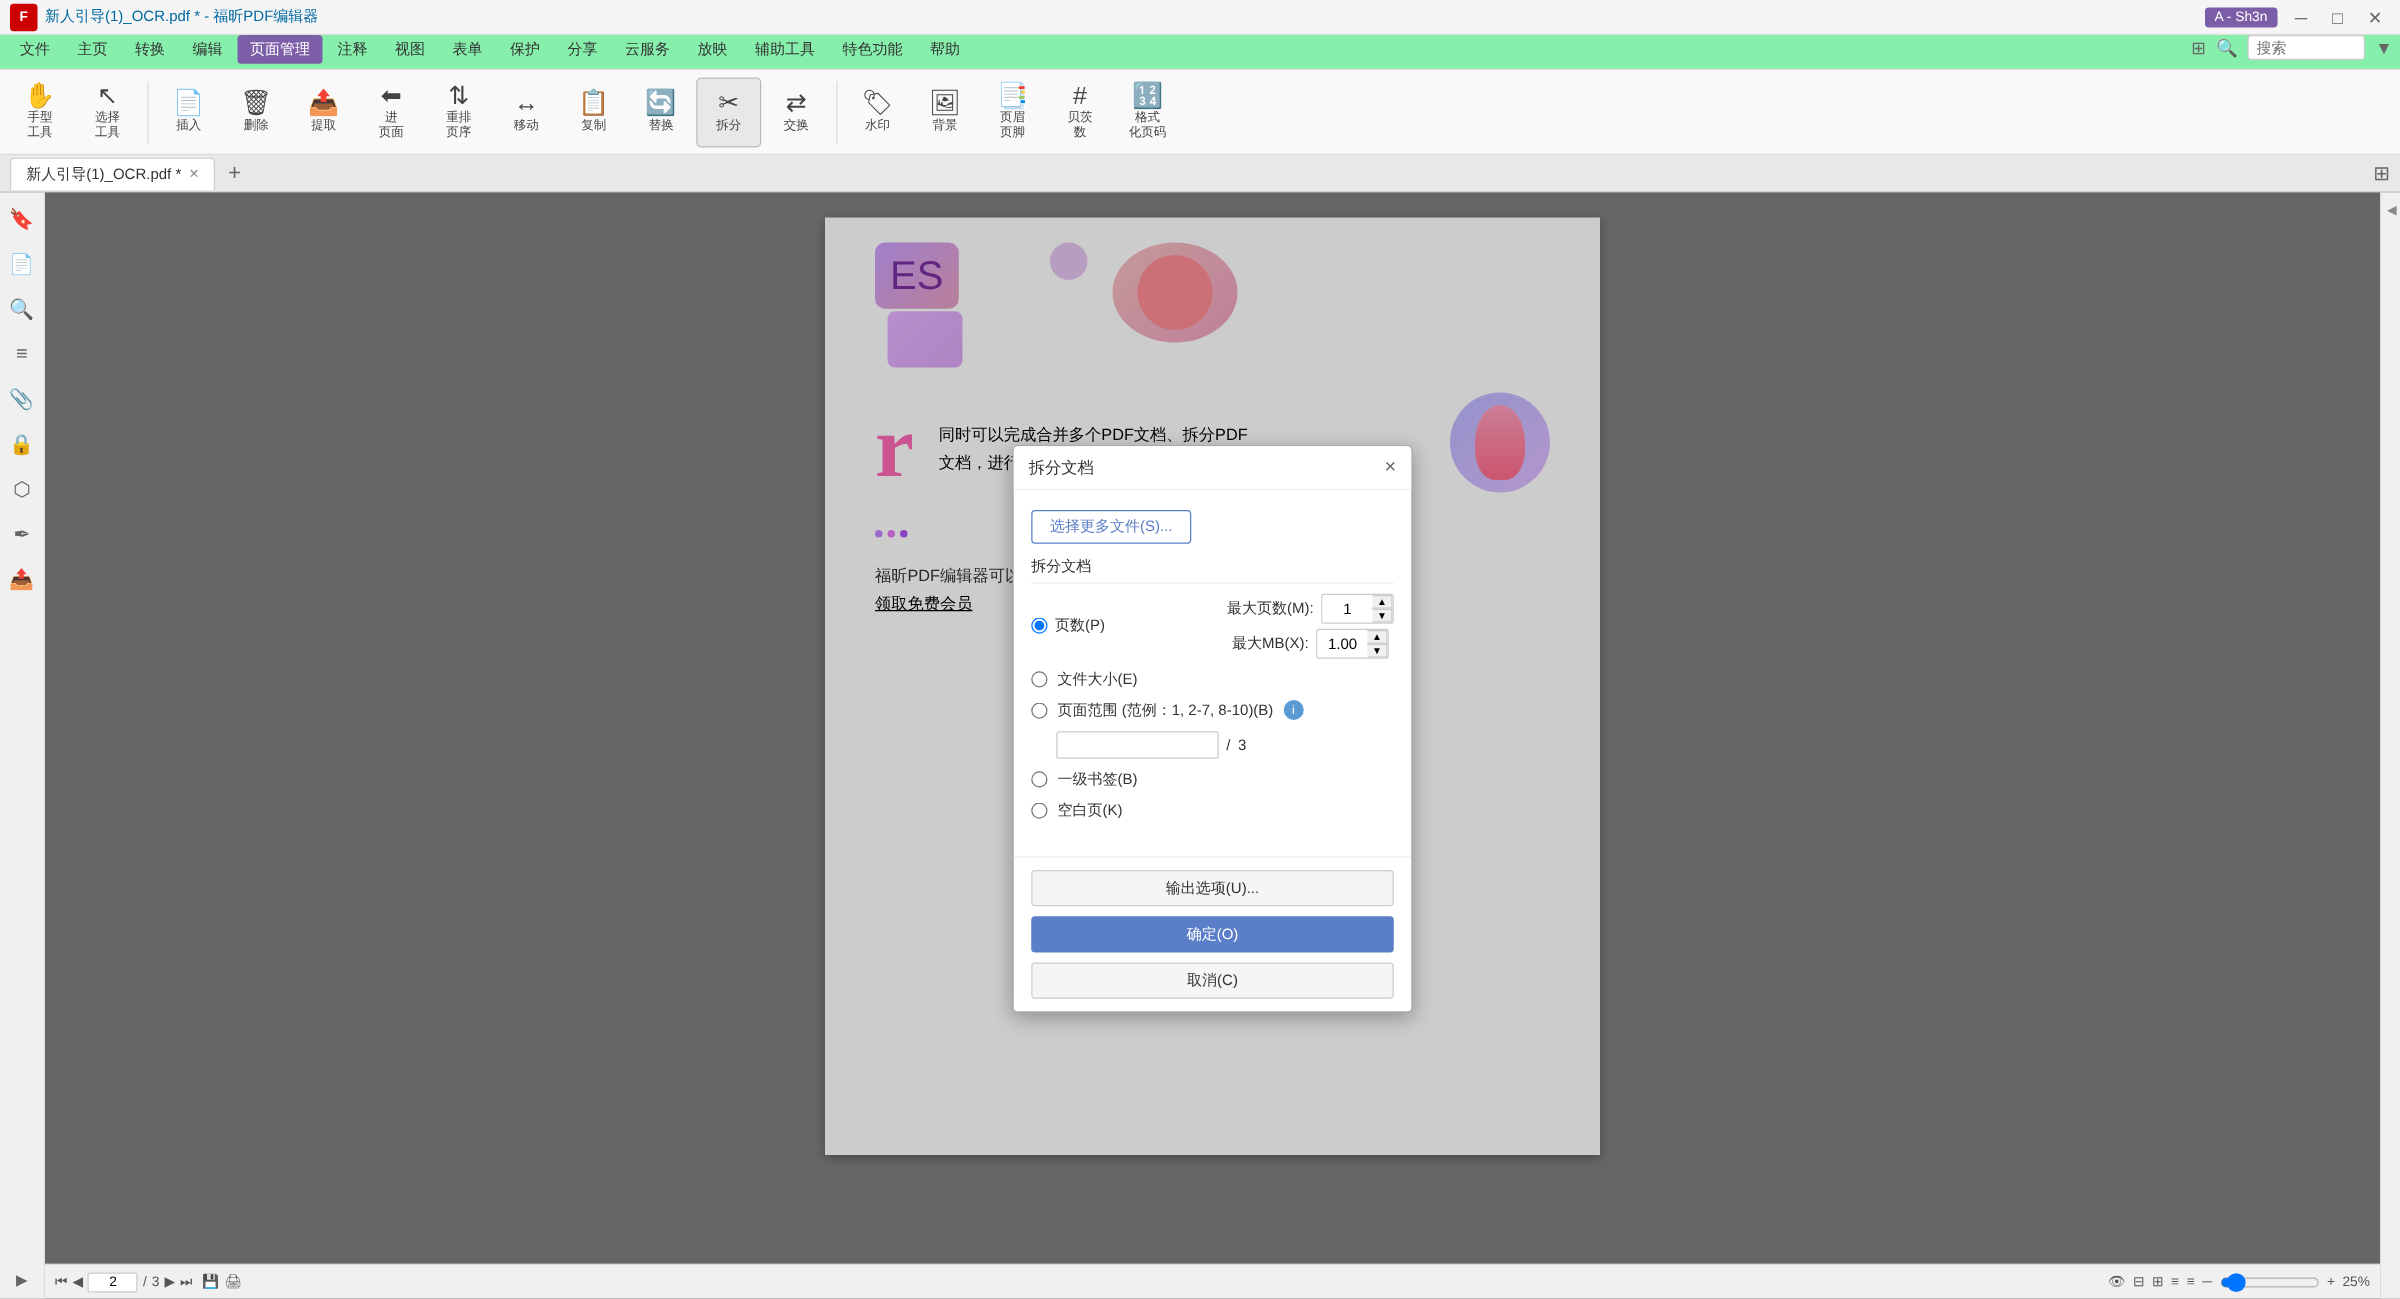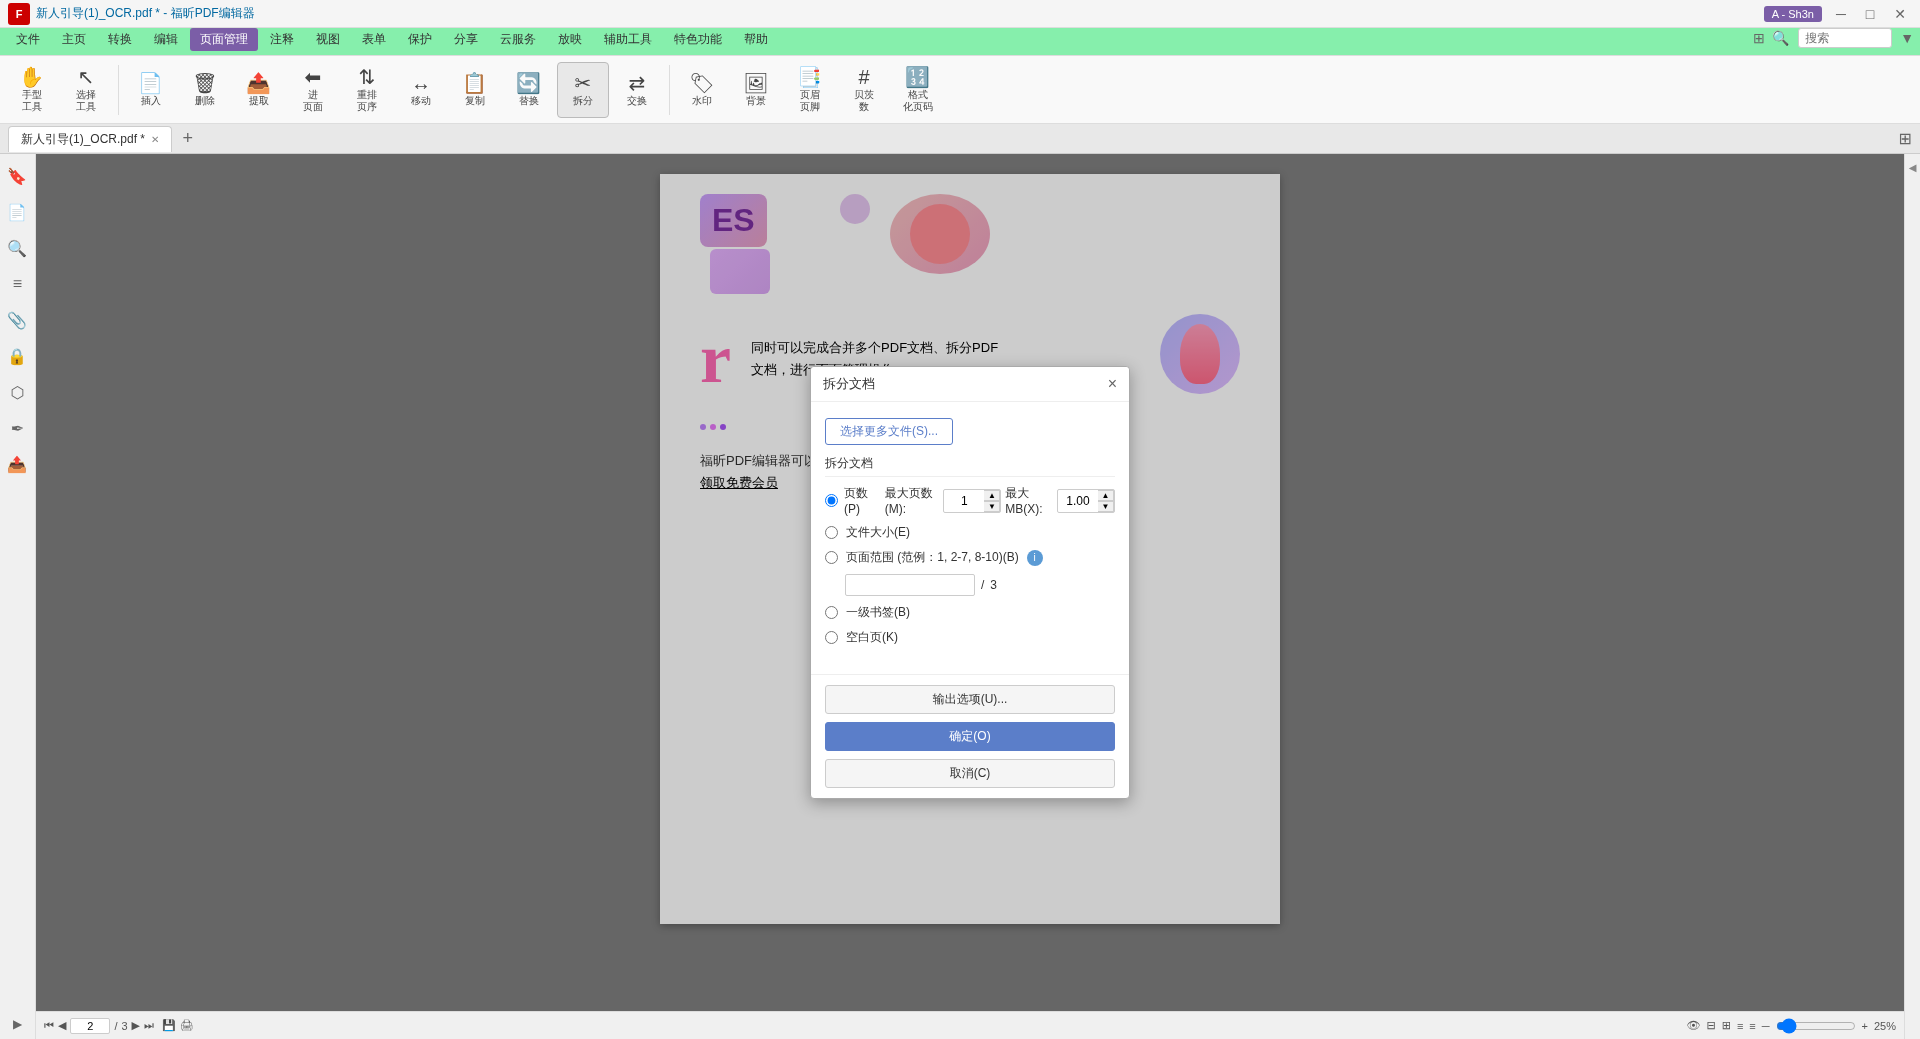--- a/index.html
+++ b/index.html
@@ -127,21 +127,21 @@
       margin-bottom: 10px;
     }
 
     .section-label { font-size: 12px; color: #333; margin-bottom: 8px; border-bottom: 1px solid #eee; padding-bottom: 4px; }
 
     .radio-row { display: flex; align-items: center; gap: 8px; margin-bottom: 8px; }
     .radio-row label { font-size: 12px; color: #333; cursor: pointer; }
     .radio-row input[type=radio] { cursor: pointer; }
 
     .option-inline { display:flex; align-items:center; justify-content:space-between; }
-    .option-right { display:flex; flex-direction:row; gap: 4px; align-items: center; }
+    .option-right { display:flex; flex-direction:column; gap: 4px; align-items: center; }
     .param-row { display:flex; align-items:center; gap:6px; font-size:12px; color:#333; }
     .spin-input { display:flex; align-items:center; border: 1px solid #ccc; border-radius:2px; }
     .spin-input input { width: 40px; border:none; outline:none; font-size:12px; text-align:center; padding:2px; }
     .spin-btns { display:flex; flex-direction:column; }
     .spin-btn { width:16px; height:11px; background:#f0f0f0; border: 1px solid #ccc; border-left:none; font-size:8px; cursor:pointer; display:flex; align-items:center; justify-content:center; }
 
     .range-row { display:flex; align-items:center; gap:6px; font-size:12px; color:#333; }
     .range-input { border: 1px solid #ccc; border-radius:2px; padding: 3px 6px; font-size:12px; width:130px; outline:none; }
     .info-icon { width:16px; height:16px; border-radius:50%; background:#5b9bd5; color:white; font-size:10px; display:inline-flex; align-items:center; justify-content:center; cursor:pointer; }
 
@@ -301,21 +301,21 @@
 
   <div id="content-area">
     <div id="content-wrapper">
 
       <div id="pdf-page">
         <div id="pdf-content">
 
           <div class="page-header">
 
             <div style="position:relative;width:170px;min-width:170px;height:100px;">
-              <div style="background:linear-gradient(135deg,#c9a0ff,#e89fc0);border-radius:8px;padding:8px 12px;font-size:32px;font-weight:bold;color:#7b2fa0;display:inline-block;">ES</div>
+              <div style="background:linear-gradient(135deg,#c9a0ff,#e89fc0);border-radius:8px;padding:8px 12px;font-size:32px;font-weight:normal;color:#7b2fa0;display:inline-block;">ES</div>
               <div style="position:absolute;bottom:0;left:10px;width:60px;height:45px;background:linear-gradient(135deg,#e0a0ff,#d090f0);border-radius:6px;opacity:0.8;"></div>
               <div style="position:absolute;top:0;right:0;width:30px;height:30px;background:#d4a0e8;border-radius:50%;opacity:0.6;"></div>
             </div>
             <div style="width:100px;height:80px;background:linear-gradient(135deg,#f5c0c0,#f0a0c0);border-radius:50%;display:flex;align-items:center;justify-content:center;overflow:hidden;">
               <div style="width:60px;height:60px;background:#ff8c94;border-radius:50%;"></div>
             </div>
           </div>
 
           <div class="page-middle">
             <div style="font-size:70px;color:#ff69b4;font-weight:bold;font-family:serif;line-height:1;">r</div>

